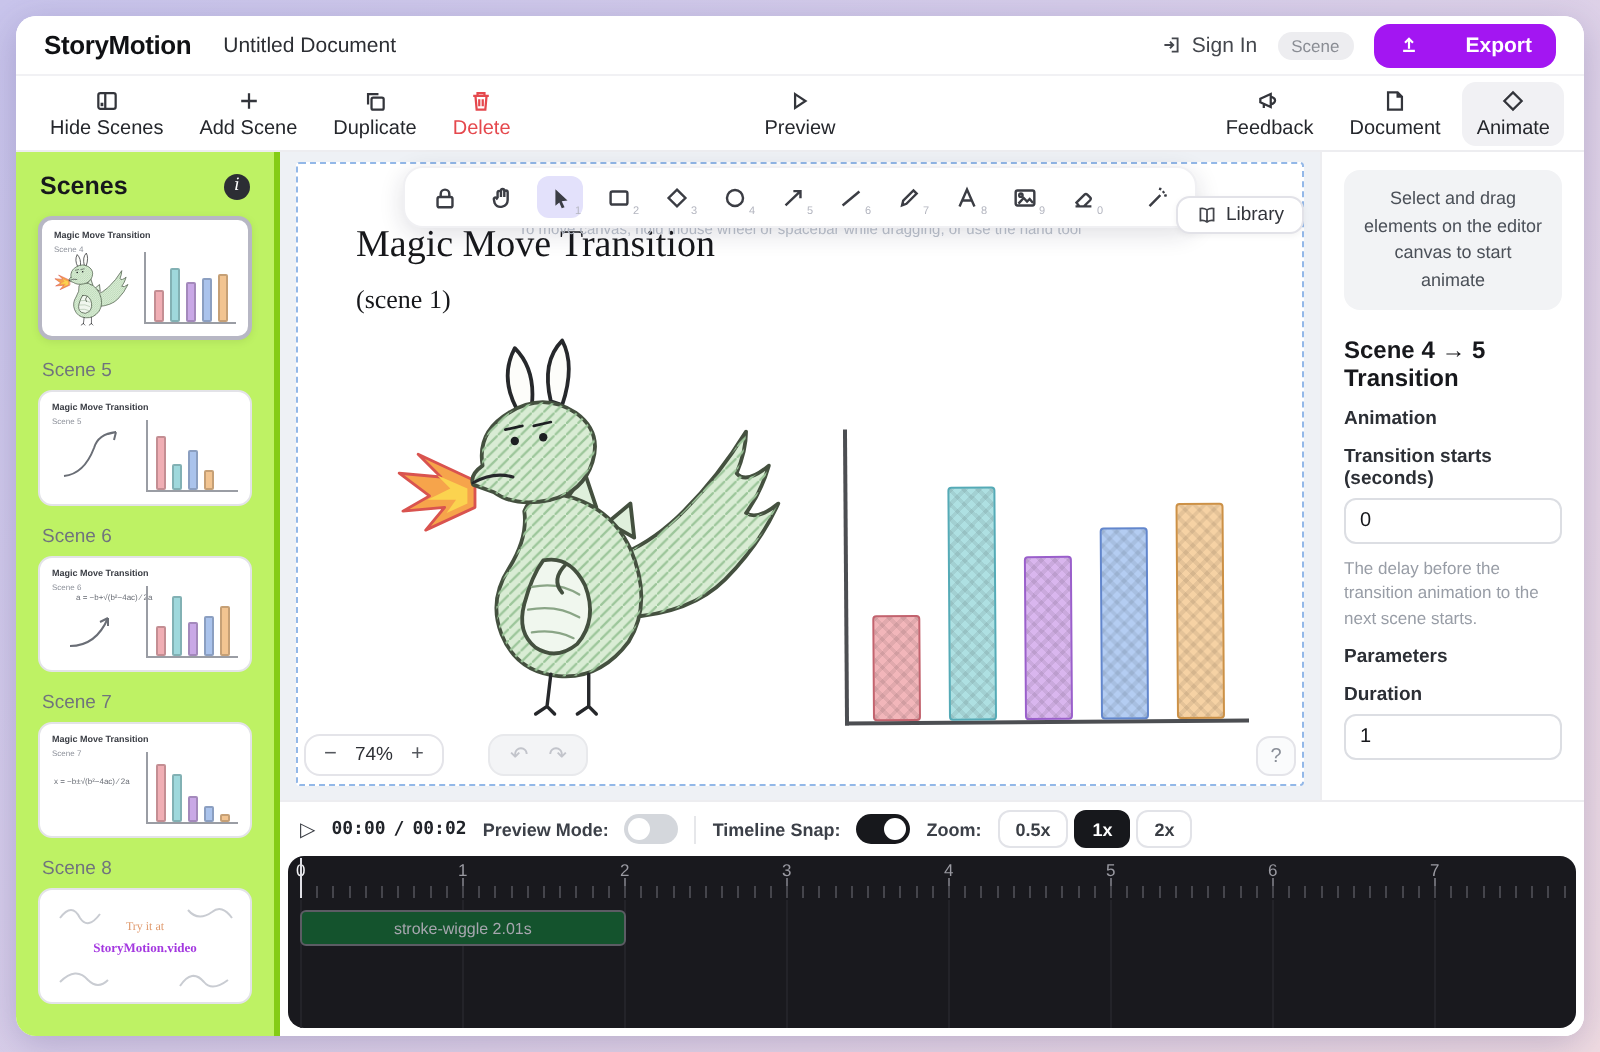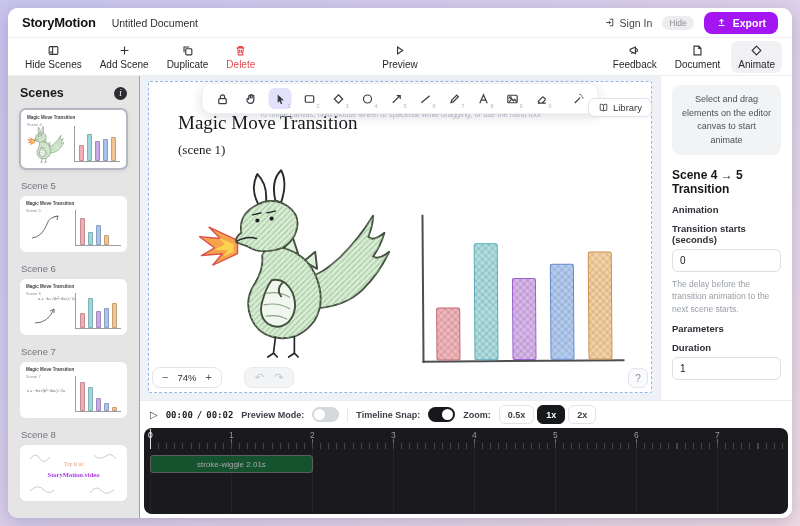--- a/index.html
+++ b/index.html
@@ -10,40 +10,40 @@
             box-shadow:0 4px 18px rgba(60,50,120,.25); }
 
   
   .topbar { position:absolute; top:0; left:0; right:0; height:30px; display:flex; align-items:center;
             padding:0 14px; border-bottom:1px solid #f1f1f4; background:#fff; }
   .logo { font-size:13px; font-weight:bold; color:#101114; letter-spacing:-.2px; }
   .doc-title { font-size:10.5px; color:#2c2e33; margin-left:16px; }
   .topbar-right { margin-left:auto; display:flex; align-items:center; gap:10px; }
   .signin { display:flex; align-items:center; gap:5px; font-size:10.5px; color:#44474d; cursor:pointer; }
   .soon-pill { font-size:8.5px; color:#8a8d94; background:#ededf0; border-radius:8px; padding:2px 7px; }
-  .export-btn { display:flex; align-items:center; gap:6px; background:#a316f2; color:#fff; font-size:10.5px;
+  .export-btn { display:flex; align-items:center; gap:23px; background:#a316f2; color:#fff; font-size:10.5px;
                 font-weight:bold; border:none; border-radius:8px; padding:5px 12px; cursor:pointer; }
 
   
   .toolbar { position:absolute; top:30px; left:0; right:0; height:38px; display:flex; align-items:center;
              padding:0 10px; border-bottom:1px solid #ededf0; background:#fff; }
   .tb-group { display:flex; align-items:center; gap:4px; }
   .tb-center { position:absolute; left:50%; transform:translateX(-50%); }
   .tb-right { margin-left:auto; }
   .tb-btn { display:flex; flex-direction:column; align-items:center; gap:2px; padding:3px 7px; border-radius:7px;
             font-size:10px; color:#25272c; background:none; border:none; cursor:pointer; }
   .tb-btn svg { width:13px; height:13px; stroke:#33353b; stroke-width:1.3; fill:none; }
   .tb-btn.danger { color:#e5484d; } .tb-btn.danger svg { stroke:#e5484d; }
   .tb-btn.active { background:#f1f1f4; }
 
   
   .main { position:absolute; top:68px; left:0; right:0; bottom:0; display:flex; }
 
   
-  .sidebar { width:132px; background:#e5e5e5; border-right:1px solid #84cc16; padding:8px 11px; overflow:hidden; }
+  .sidebar { width:132px; background:#bef264; border-right:3px solid #84cc16; padding:8px 11px; overflow:hidden; }
   .scenes-head { display:flex; align-items:center; justify-content:space-between; margin:2px 1px 8px; }
   .scenes-title { font-size:12.5px; font-weight:bold; color:#17181c; }
   .info-dot { width:13px; height:13px; border-radius:50%; background:#2c2e34; color:#fff; font-size:8.5px;
               font-style:italic; font-family:"DejaVu Serif", serif; display:flex; align-items:center; justify-content:center; }
   .scene-label { font-size:9.5px; color:#70747d; margin:10px 0 4px 2px; }
   .thumb { position:relative; height:58px; background:#fff; border:1px solid #e3e3e8; border-radius:7px; overflow:hidden; cursor:pointer; }
   .thumb.selected { border:2px solid #b7b7c4; box-shadow:0 1px 4px rgba(0,0,0,.08); height:62px; }
   .t-cap { position:absolute; top:5px; left:6px; font-size:4.5px; font-weight:bold; color:#3a3d44; }
   .t-sub { position:absolute; top:12px; left:6px; font-size:4px; color:#8d919a; }
   .t-formula { position:absolute; font-size:4px; color:#6a6e76; }
@@ -173,21 +173,21 @@
     <header class="topbar">
       <span class="logo">StoryMotion</span>
       <span class="doc-title">Untitled Document</span>
       <div class="topbar-right">
         <span class="signin">
           <svg width="11" height="11" viewBox="0 0 15 15" style="stroke:#44474d;stroke-width:1.3;fill:none">
               <path d="M8 3 h4 v9 h-4 M3 7.5 h6 M6.8 5.3 l2.2 2.2 -2.2 2.2"></path>
             </svg>
           <span>Sign In</span>
         </span>
-        <span class="soon-pill">Hide</span>
+        <span class="soon-pill">Scene</span>
         <button class="export-btn">
           <svg width="11" height="11" viewBox="0 0 15 15" style="stroke:#fff;stroke-width:1.5;fill:none">
               <path d="M7.5 10 V3.5 M4.8 6 L7.5 3.3 L10.2 6 M3.5 11.5 h8"></path>
             </svg>
           <span>Export</span>
         </button>
       </div>
     </header>
 
     <div class="toolbar">

